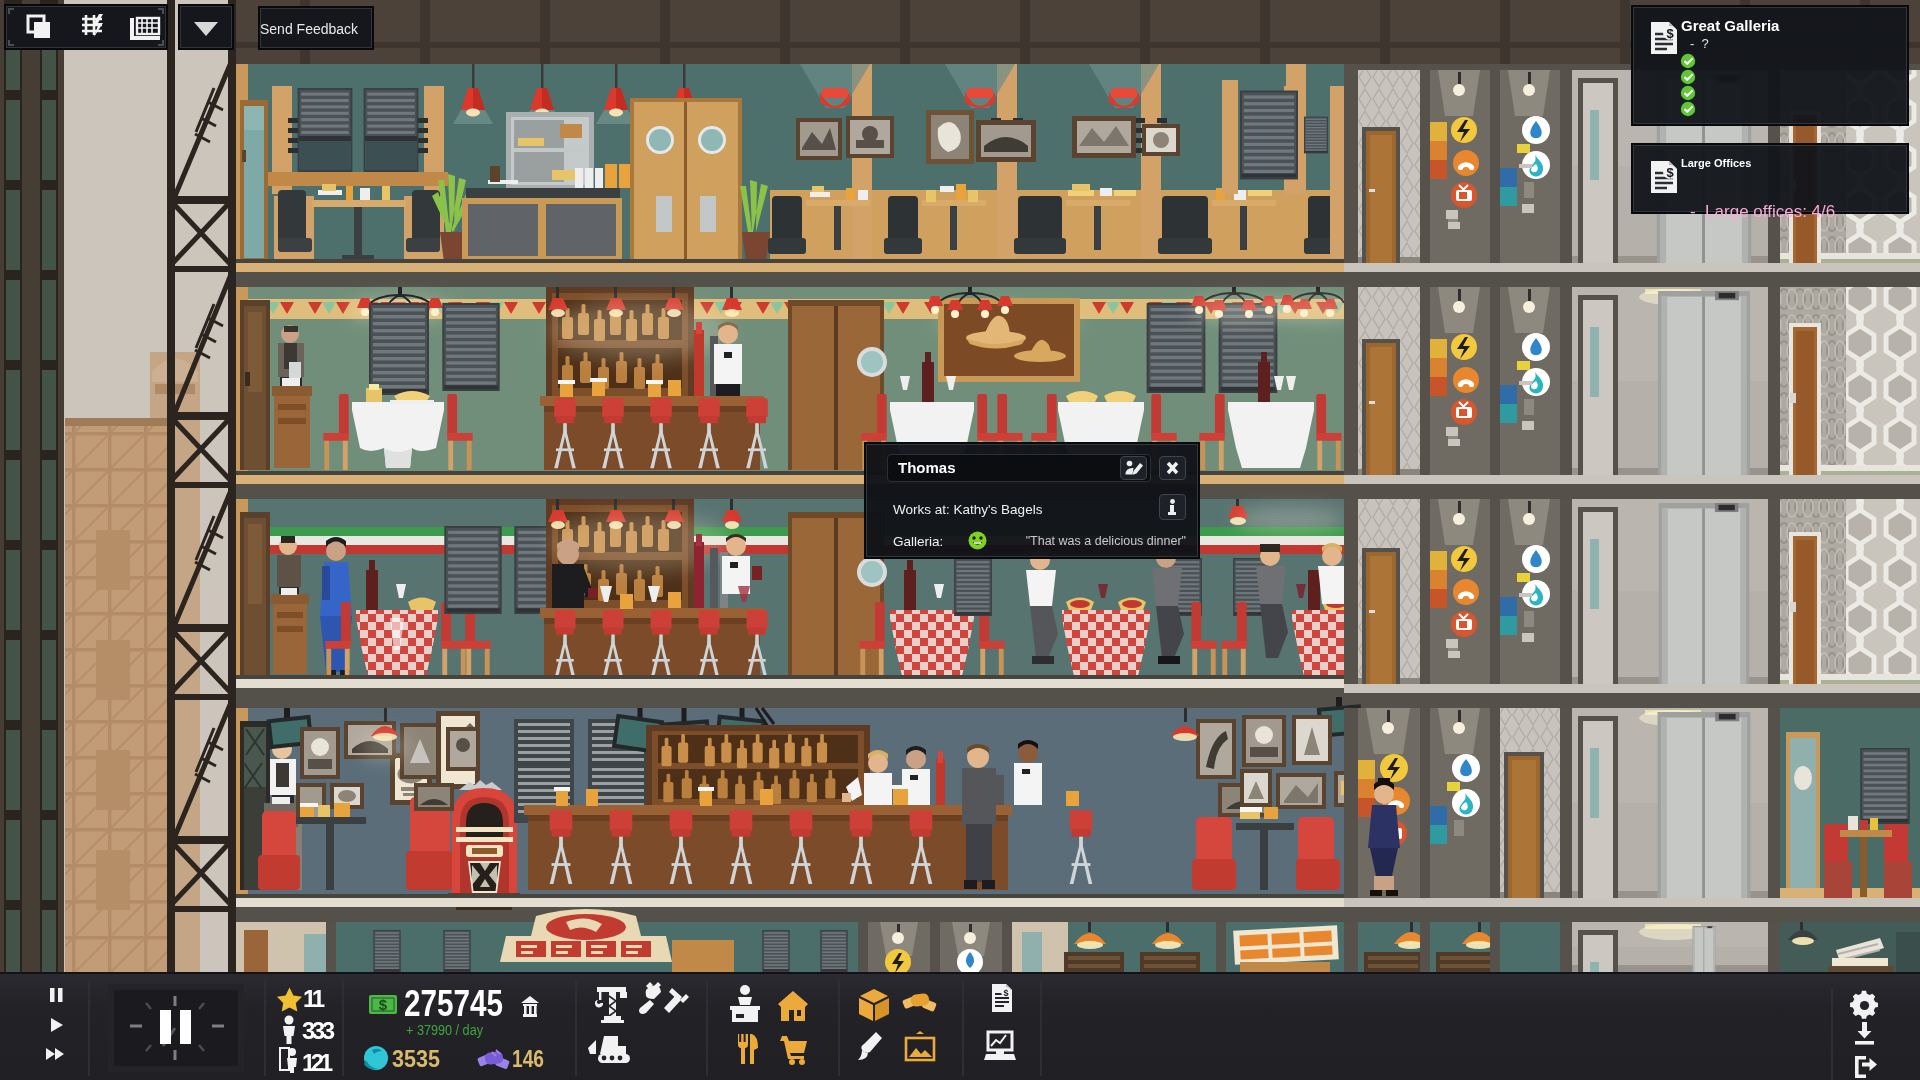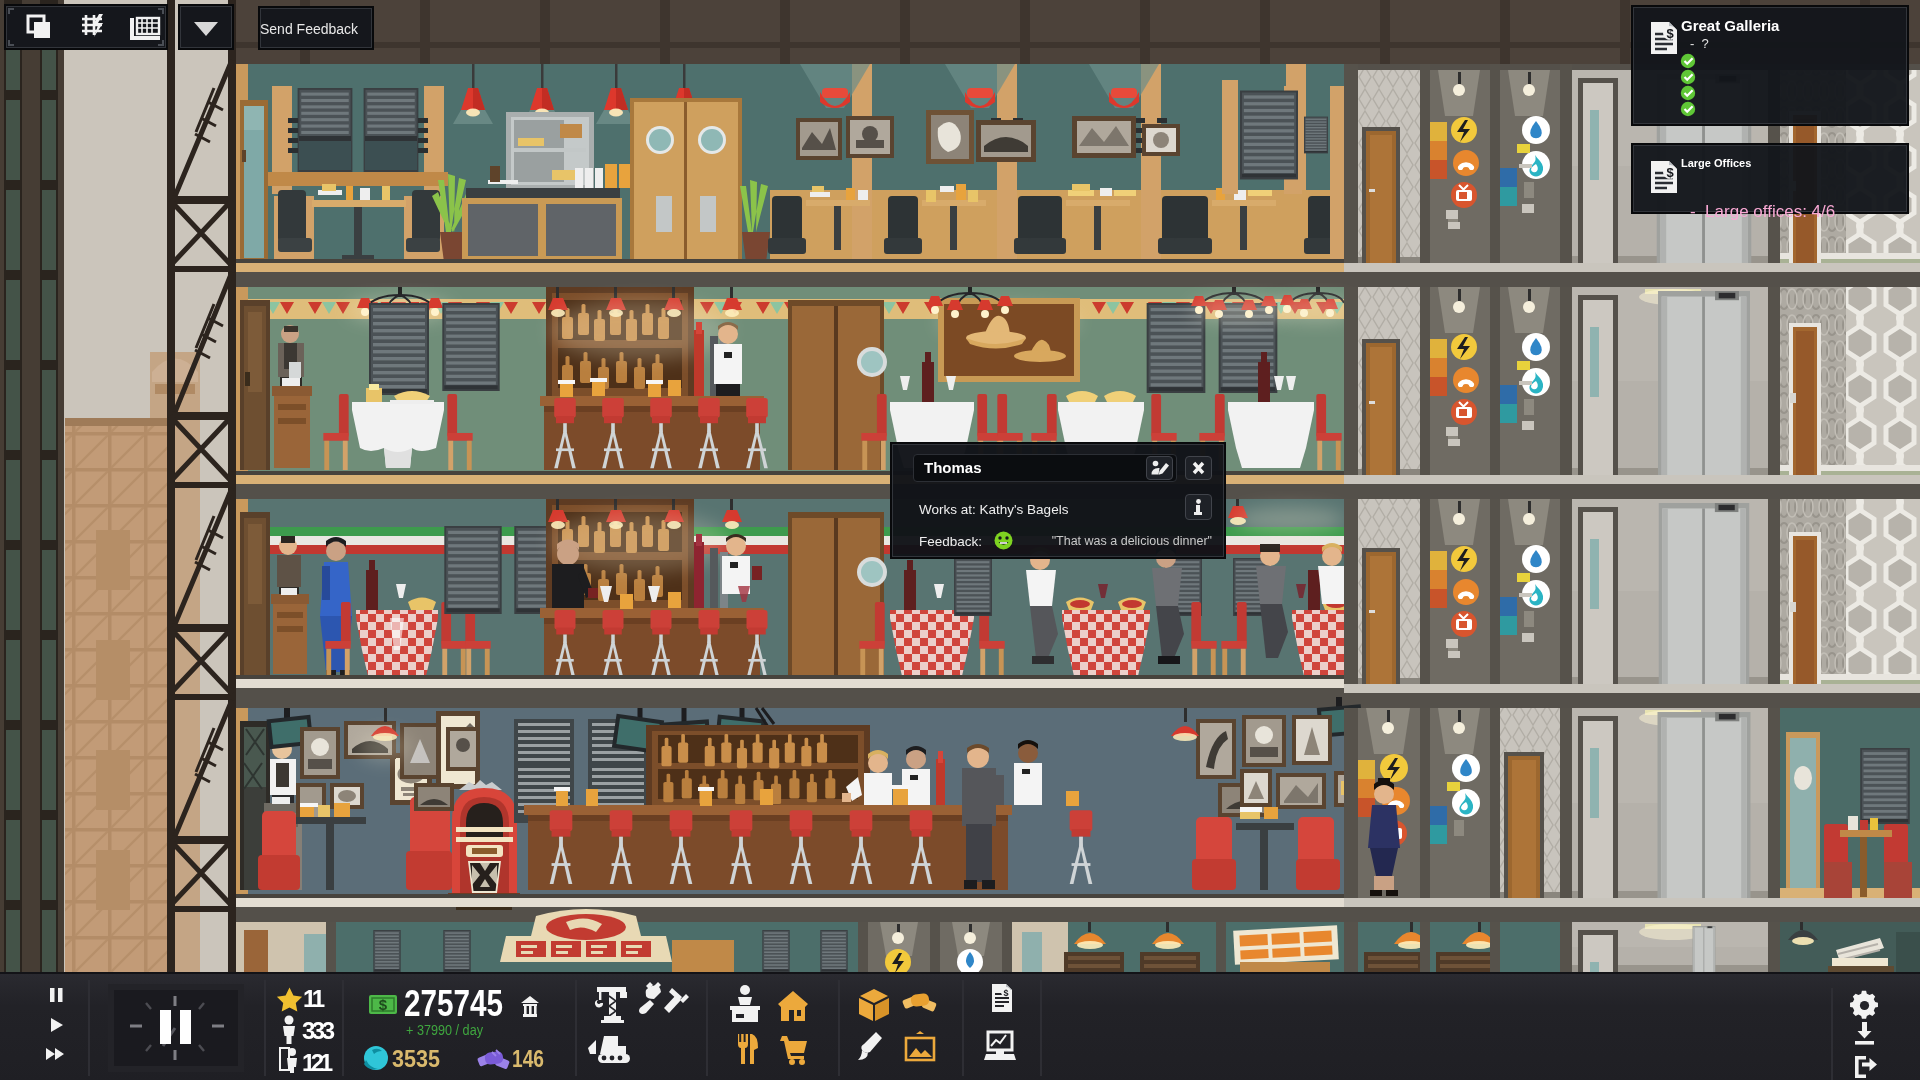--- a/index.html
+++ b/index.html
@@ -1841,21 +1841,21 @@
   <g stroke="#2a2d33" stroke-width="2.4">
           <path d="M6 14 h18 M6 19 h18 M6 24 h18 M6 29 h12"></path>
         </g>
   <circle cx="21" cy="13" r="7" fill="#f2f2f2"></circle>
         <text x="21" y="17.5" font-size="13" font-weight="bold" text-anchor="middle" fill="#15171c" font-family="Liberation Sans">$</text>
  </svg>
  <div class="txt" style="left:48px;top:12px;font-size:11px;font-weight:bold;color:#fff;">Large Offices</div>
  <div class="txt" style="left:57px;top:33px;font-size:17px;color:#f9a8d4;margin-top:24px;">-&nbsp;&nbsp;Large offices: 4/6</div>
 </div>
 
-<div class="pnl" style="left:890px;top:442px;width:332px;height:113px;background:rgba(17,19,24,0.97);">
+<div class="pnl" style="left:864px;top:442px;width:332px;height:113px;background:rgba(17,19,24,0.97);">
  <div style="position:absolute;left:21px;top:10px;width:262px;height:26px;background:#0b0d10;border-radius:4px;border:1px solid #2c2f35;"></div>
  <div class="txt" style="left:32px;top:15px;font-size:15px;font-weight:bold;color:#fff;">Thomas</div>
  <div style="position:absolute;left:254px;top:12px;width:25px;height:22px;background:#1e2127;border-radius:4px;border:1px solid #41444b;">
   <svg width="25" height="22" viewBox="0 0 25 22">
           <circle cx="8.5" cy="6.5" r="2.8" fill="#eee"></circle>
           <path d="M4.5 17.5 q0 -7 8 -6.5 l-1 6.5 Z" fill="#eee"></path>
           <path d="M12.5 14 l6.5 -8 l3 2.4 l-6.5 8 l-3.8 1.3 Z" fill="#eee"></path>
         </svg>
  </div>
  <div style="position:absolute;left:293px;top:12px;width:25px;height:22px;background:#1e2127;border-radius:4px;border:1px solid #41444b;">
@@ -1863,21 +1863,21 @@
           <path d="M8 6 L17 16 M17 6 L8 16" stroke="#f2f2f2" stroke-width="3.4"></path>
         </svg>
  </div>
  <div class="txt" style="left:27px;top:58px;font-size:13.5px;color:#efefef;">Works at: Kathy's Bagels</div>
  <div style="position:absolute;left:293px;top:50px;width:25px;height:24px;background:#1e2127;border-radius:4px;border:1px solid #41444b;">
   <svg width="25" height="24" viewBox="0 0 25 24">
           <circle cx="12.5" cy="6.5" r="2.4" fill="#eee"></circle>
           <path d="M10 10 h4 v7 h2 v3 h-8 v-3 h2 Z" fill="#eee"></path>
         </svg>
  </div>
- <div class="txt" style="left:27px;top:90px;font-size:13.5px;color:#efefef;">Feedback:</div>
+ <div class="txt" style="left:27px;top:90px;font-size:13.5px;color:#efefef;">Galleria:</div>
  <svg style="position:absolute;left:102px;top:87px;" width="19" height="19" viewBox="0 0 19 19">
   <circle cx="9.5" cy="9.5" r="9" fill="#7ed321"></circle>
   <circle cx="6" cy="7" r="1.7" fill="#15171c"></circle>
         <circle cx="13" cy="7" r="1.7" fill="#15171c"></circle>
   <path d="M4.5 11 q5 5.5 10 0 Z" fill="#15171c"></path>
         <path d="M6 11.2 h7 v1.6 h-7 Z" fill="#fff"></path>
  </svg>
  <div class="txt" style="right:12px;top:90px;font-size:12.5px;color:#c9c9c9;">"That was a delicious dinner"</div>
 </div>
 

